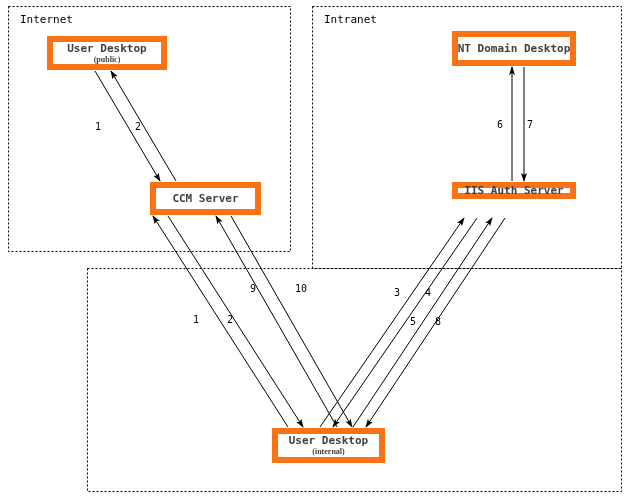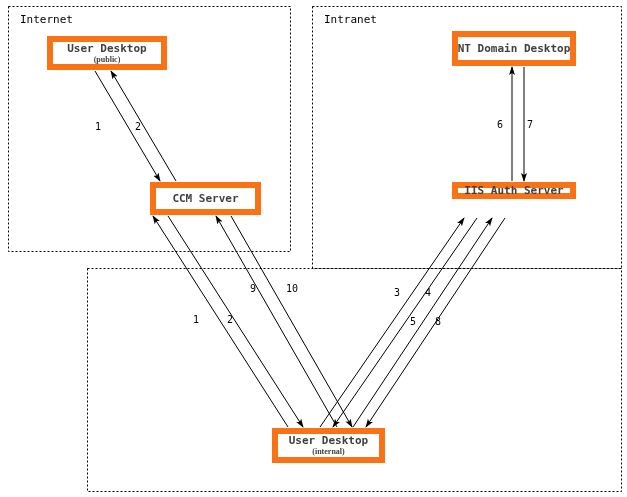--- a/index.html
+++ b/index.html
@@ -120,20 +120,20 @@
       </div>
     </div>
   <div id="flow-labels">
       <div class="flow-label" style="left: 98px; top: 126px;">1</div>
       <div class="flow-label" style="left: 138px; top: 126px;">2</div>
       <div class="flow-label" style="left: 500px; top: 124px;">6</div>
       <div class="flow-label" style="left: 530px; top: 124px;">7</div>
       <div class="flow-label" style="left: 196px; top: 319px;">1</div>
       <div class="flow-label" style="left: 230px; top: 319px;">2</div>
       <div class="flow-label" style="left: 253px; top: 288px;">9</div>
-      <div class="flow-label" style="left: 292px; top: 288px; text-align: center;">10</div>
+      <div class="flow-label" style="left: 301px; top: 288px; text-align: center;">10</div>
       <div class="flow-label" style="left: 397px; top: 292px;">3</div>
       <div class="flow-label" style="left: 428px; top: 292px;">4</div>
       <div class="flow-label" style="left: 413px; top: 321px;">5</div>
       <div class="flow-label" style="left: 438px; top: 321px;">8</div>
     </div>
 
 </div>
 
 </body></html>

